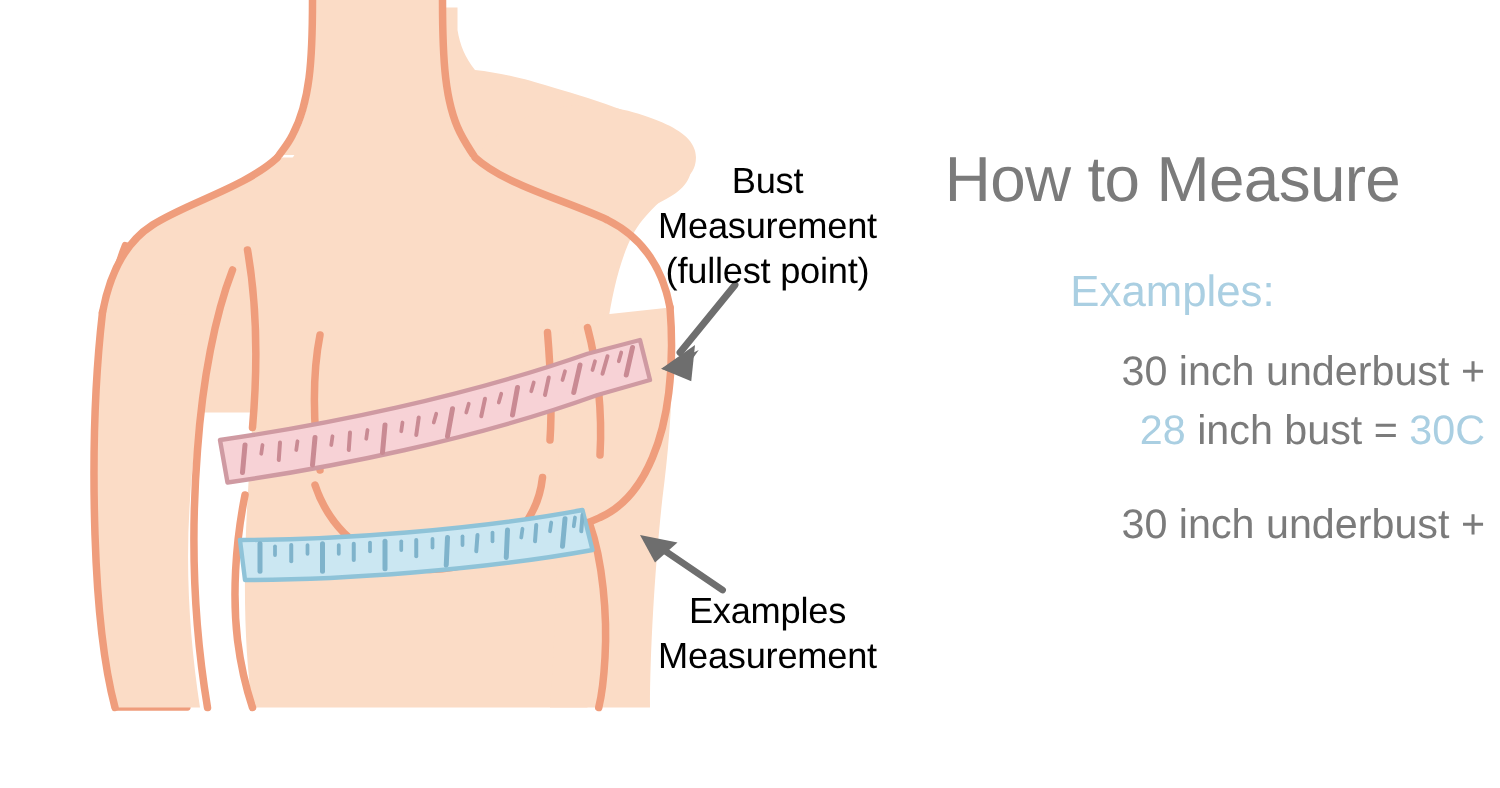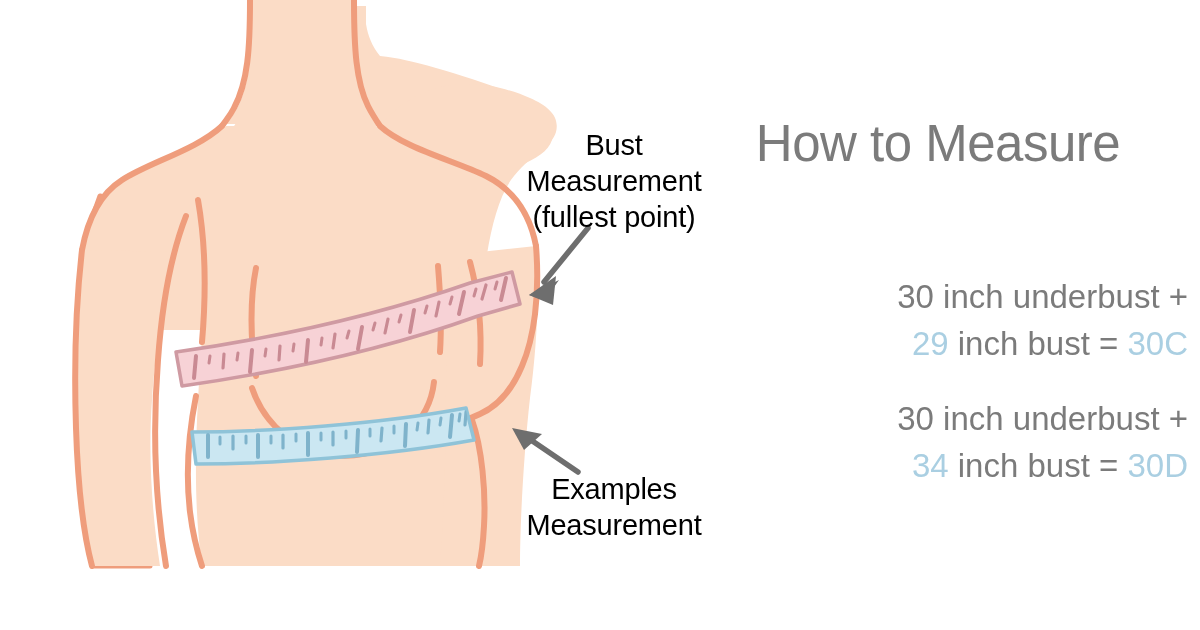--- a/index.html
+++ b/index.html
@@ -333,25 +333,25 @@
 (fullest point)</div>
 
     <div class="callout-label" id="underbust-callout-label">Examples
 Measurement</div>
   </div>
 
   <div id="text-panel">
 
     <div id="page-title">How to Measure</div>
 
+    <div id="examples-heading">Examples:</div>
 
     <div class="example-block" id="example-block-1">
       <span class="example-line">30 inch underbust +</span>
-      <span class="example-line"><span class="accent">29</span><span> inch bust = </span><span class="accent">30C</span></span>
+      <span class="example-line"><span class="accent">28</span><span> inch bust = </span><span class="accent">30C</span></span>
     </div>
 
     <div class="example-block" id="example-block-2">
       <span class="example-line">30 inch underbust +</span>
-      <span class="example-line"><span class="accent">34</span><span> inch bust = </span><span class="accent">30D</span></span>
     </div>
 
   </div>
 </div>
 
 </body></html>

